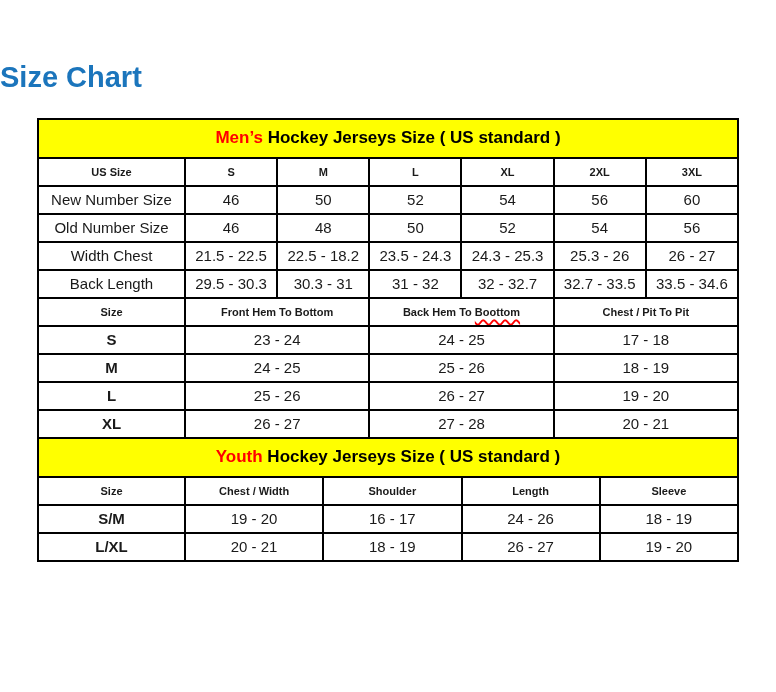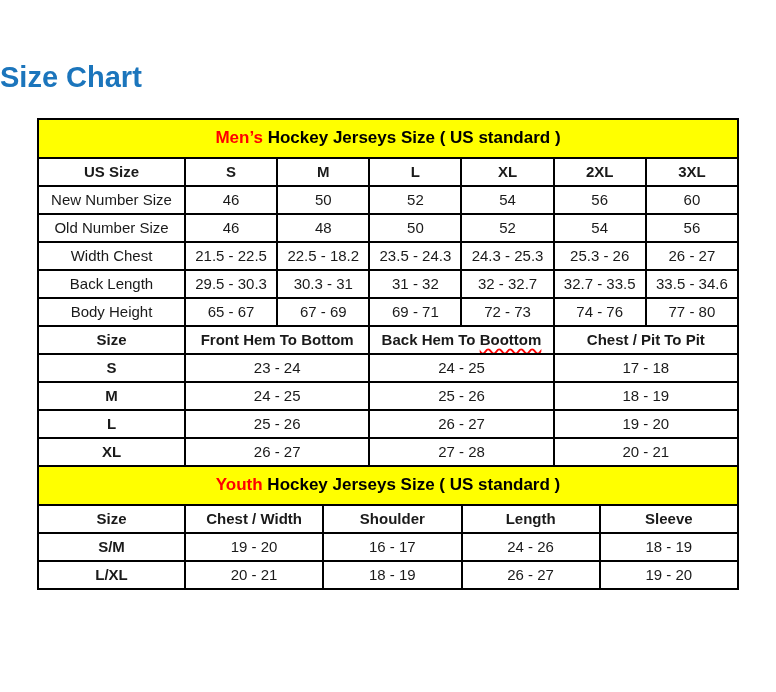--- a/index.html
+++ b/index.html
@@ -43,21 +43,21 @@
   }
   tr.band th {
     background: #FFFF00;
     font-size: 17px;
     font-weight: bold;
     height: 37px;
     color: #000000;
   }
   .hl { color: #FF0000; }
   tr.cols th {
-    font-size: 15px;
+    font-size: 11px;
     font-weight: bold;
     height: 26px;
   }
   table.sizes td {
     font-size: 15px;
     height: 26px;
     font-weight: normal;
   }
   col.c-label { width: 147px; }
   table.womens td.rlabel,
@@ -125,29 +125,20 @@
       <td>26 - 27</td>
     </tr>
     <tr>
       <td class="rlabel">Back Length</td>
       <td>29.5 - 30.3</td>
       <td>30.3 - 31</td>
       <td>31 - 32</td>
       <td>32 - 32.7</td>
       <td>32.7 - 33.5</td>
       <td>33.5 - 34.6</td>
-    </tr>
-    <tr>
-      <td class="rlabel">Body Height</td>
-      <td>65 - 67</td>
-      <td>67 - 69</td>
-      <td>69 - 71</td>
-      <td>72 - 73</td>
-      <td>74 - 76</td>
-      <td>77 - 80</td>
     </tr>
   </tbody>
     </table>
 
   <table class="sizes womens">
     <colgroup>
         <col class="c-label">
         <col span="3">
       </colgroup>
     <tbody>

